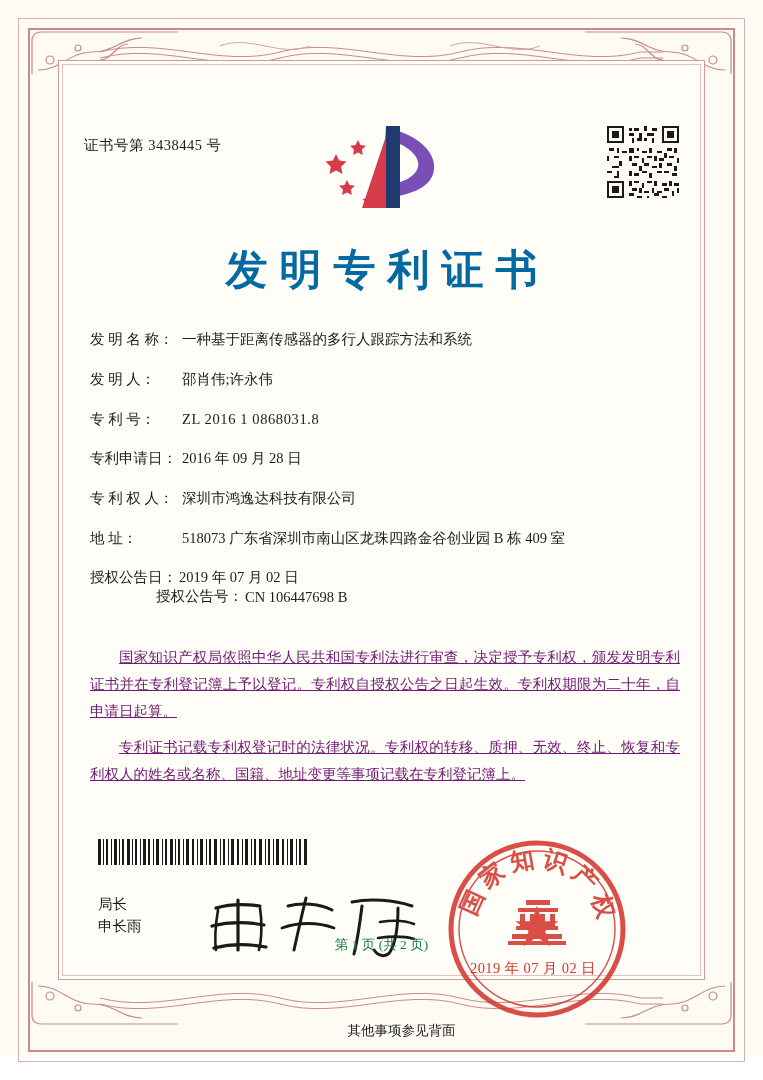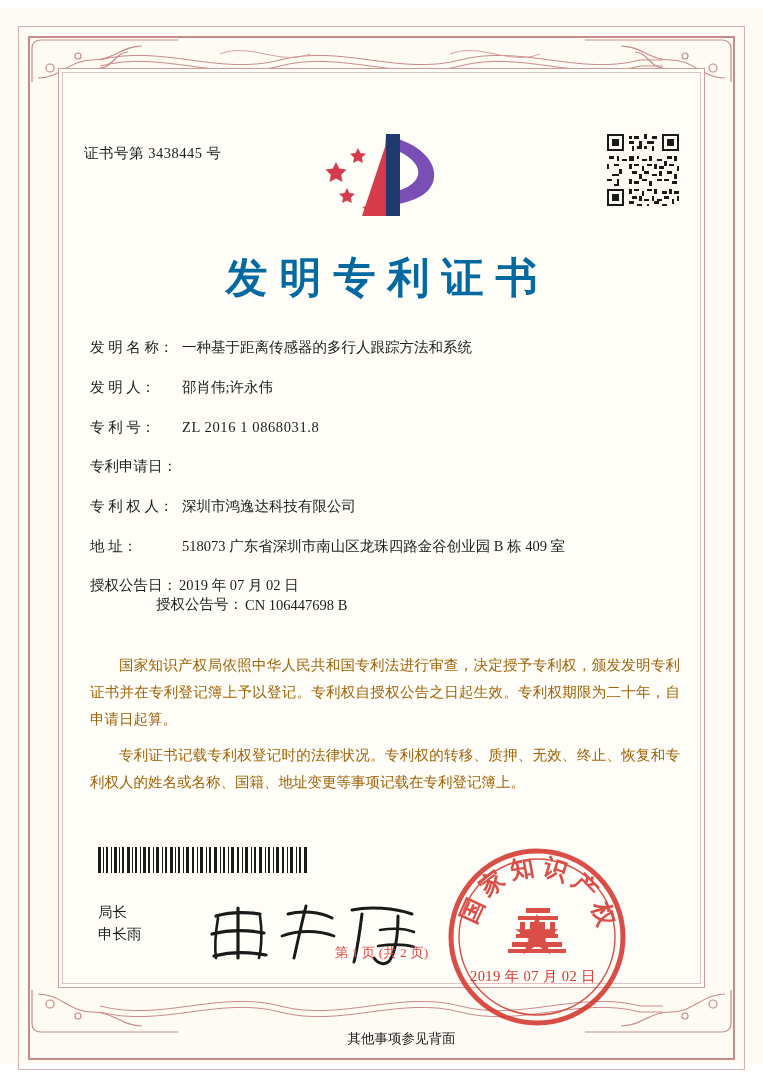--- a/index.html
+++ b/index.html
@@ -11,21 +11,21 @@
     width: 763px;
     height: 1080px;
     font-family: "Liberation Serif", "DejaVu Serif", serif;
     color: #2b2b2b;
     position: relative;
     overflow: hidden;
   }
 
   .page {
     position: absolute;
-    left: 0; top: 8px;
+    left: 0; top: 0;
     width: 763px;
     height: 1056px;
     background: #fdfbf4;
   }
 
   
   .frame-outer {
     position: absolute;
     left: 18px; top: 18px;
     width: 727px; height: 1044px;
@@ -157,22 +157,23 @@
   .row-two .seg.second { margin-left: 66px; align-items: flex-end; }
   .seg-label { white-space: pre; }
   .seg-value { padding-left: 2px; }
 
   .paras {
     position: absolute;
     left: 28px; top: 580px;
     width: 590px;
     font-size: 14.5px;
     line-height: 1.85;
-    color: #a16207;
+    color: #701a75;
     text-align: justify;
+    text-decoration: underline;
   }
   .paras p {
     margin: 0 0 10px 0;
     text-indent: 2em;
   }
 
   .barcode {
     position: absolute;
     left: 36px; top: 775px;
     width: 212px; height: 26px;
@@ -205,21 +206,21 @@
     color: #d4362f;
     letter-spacing: 0.4px;
   }
 
   .page-num {
     position: absolute;
     left: 0; bottom: 22px;
     width: 100%;
     text-align: center;
     font-size: 13.5px;
-    color: #ef4444;
+    color: #15803d;
   }
 
   .footnote {
     position: absolute;
     left: 0; bottom: 16px;
     width: 763px;
     text-align: center;
     font-size: 13.5px;
     color: #1c1c1c;
     padding-left: 20px;
@@ -407,20 +408,21 @@
       <div class="field-row">
         <span class="field-label w1">发 明 人：</span>
         <span class="field-value">邵肖伟;许永伟</span>
       </div>
       <div class="field-row">
         <span class="field-label w1">专 利 号：</span>
         <span class="field-value mono-ish">ZL 2016 1 0868031.8</span>
       </div>
       <div class="field-row">
         <span class="field-label w1">专利申请日：</span>
+        <span class="field-value">2016 年 09 月 28 日</span>
       </div>
       <div class="field-row">
         <span class="field-label w1">专 利 权 人：</span>
         <span class="field-value">深圳市鸿逸达科技有限公司</span>
       </div>
       <div class="field-row">
         <span class="field-label w1">地 址：</span>
         <span class="field-value">518073 广东省深圳市南山区龙珠四路金谷创业园 B 栋 409 室</span>
       </div>
 

